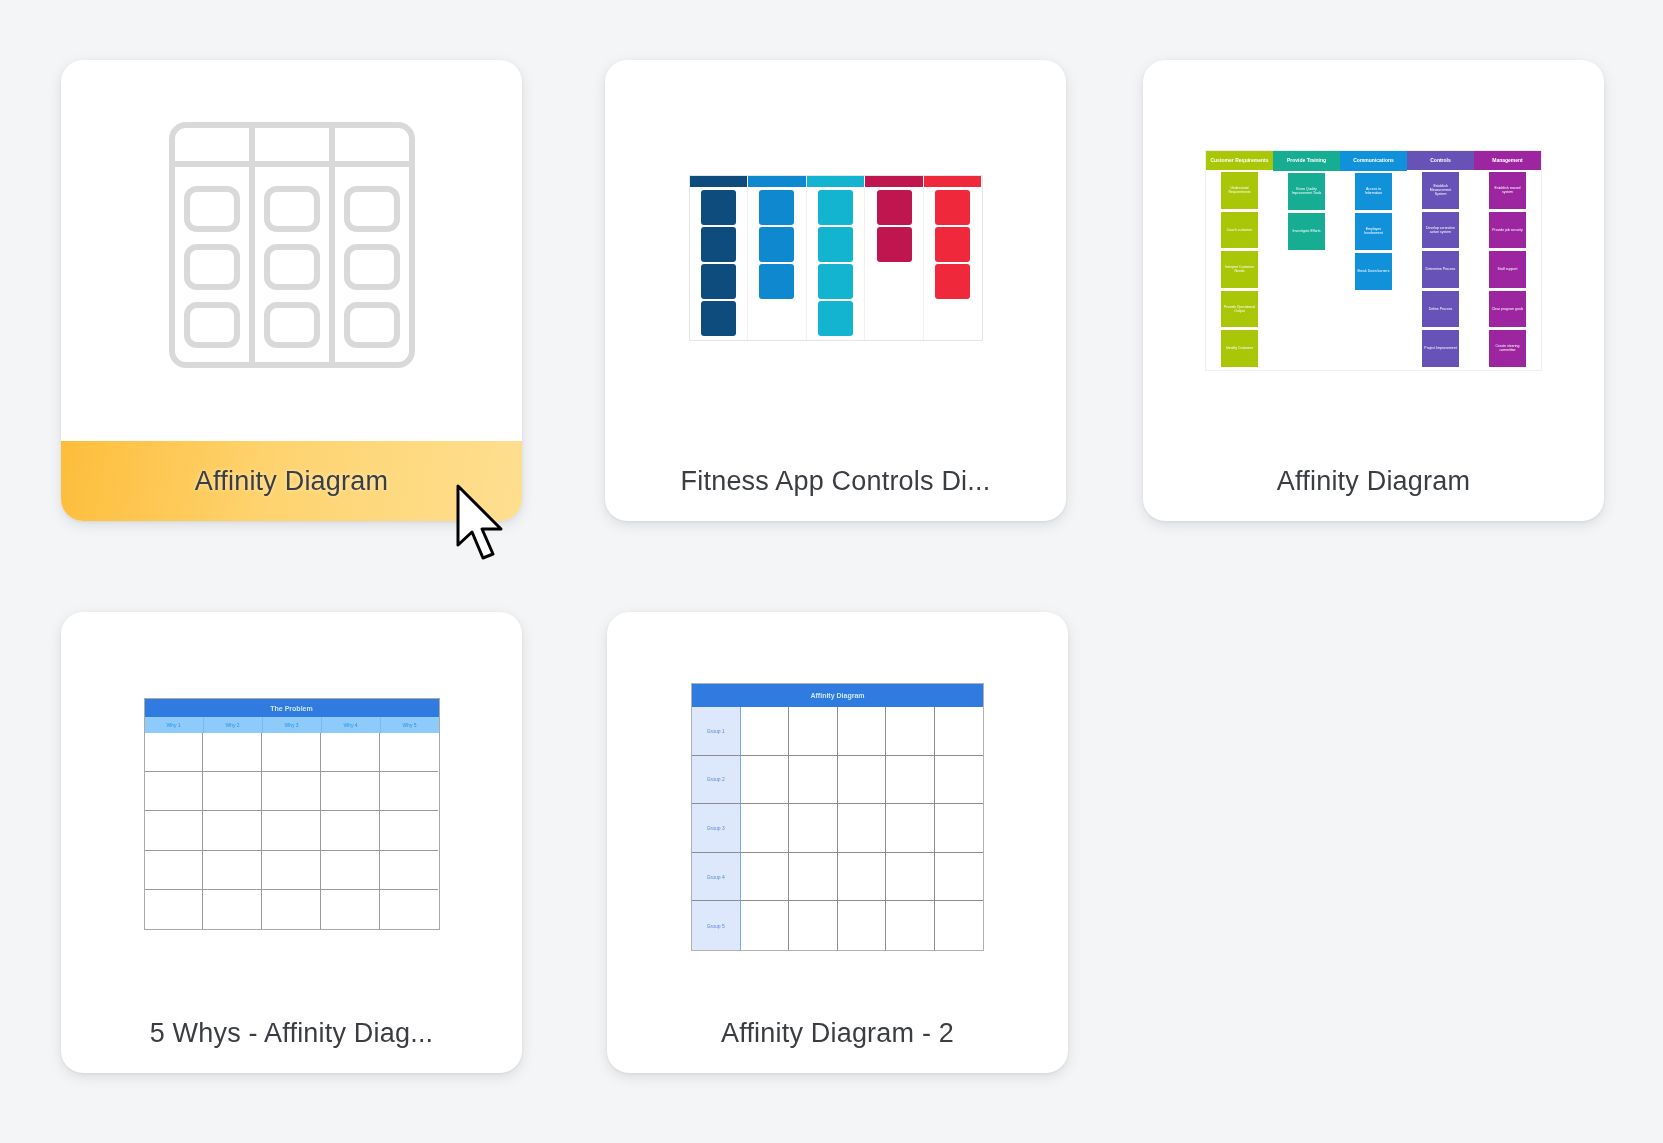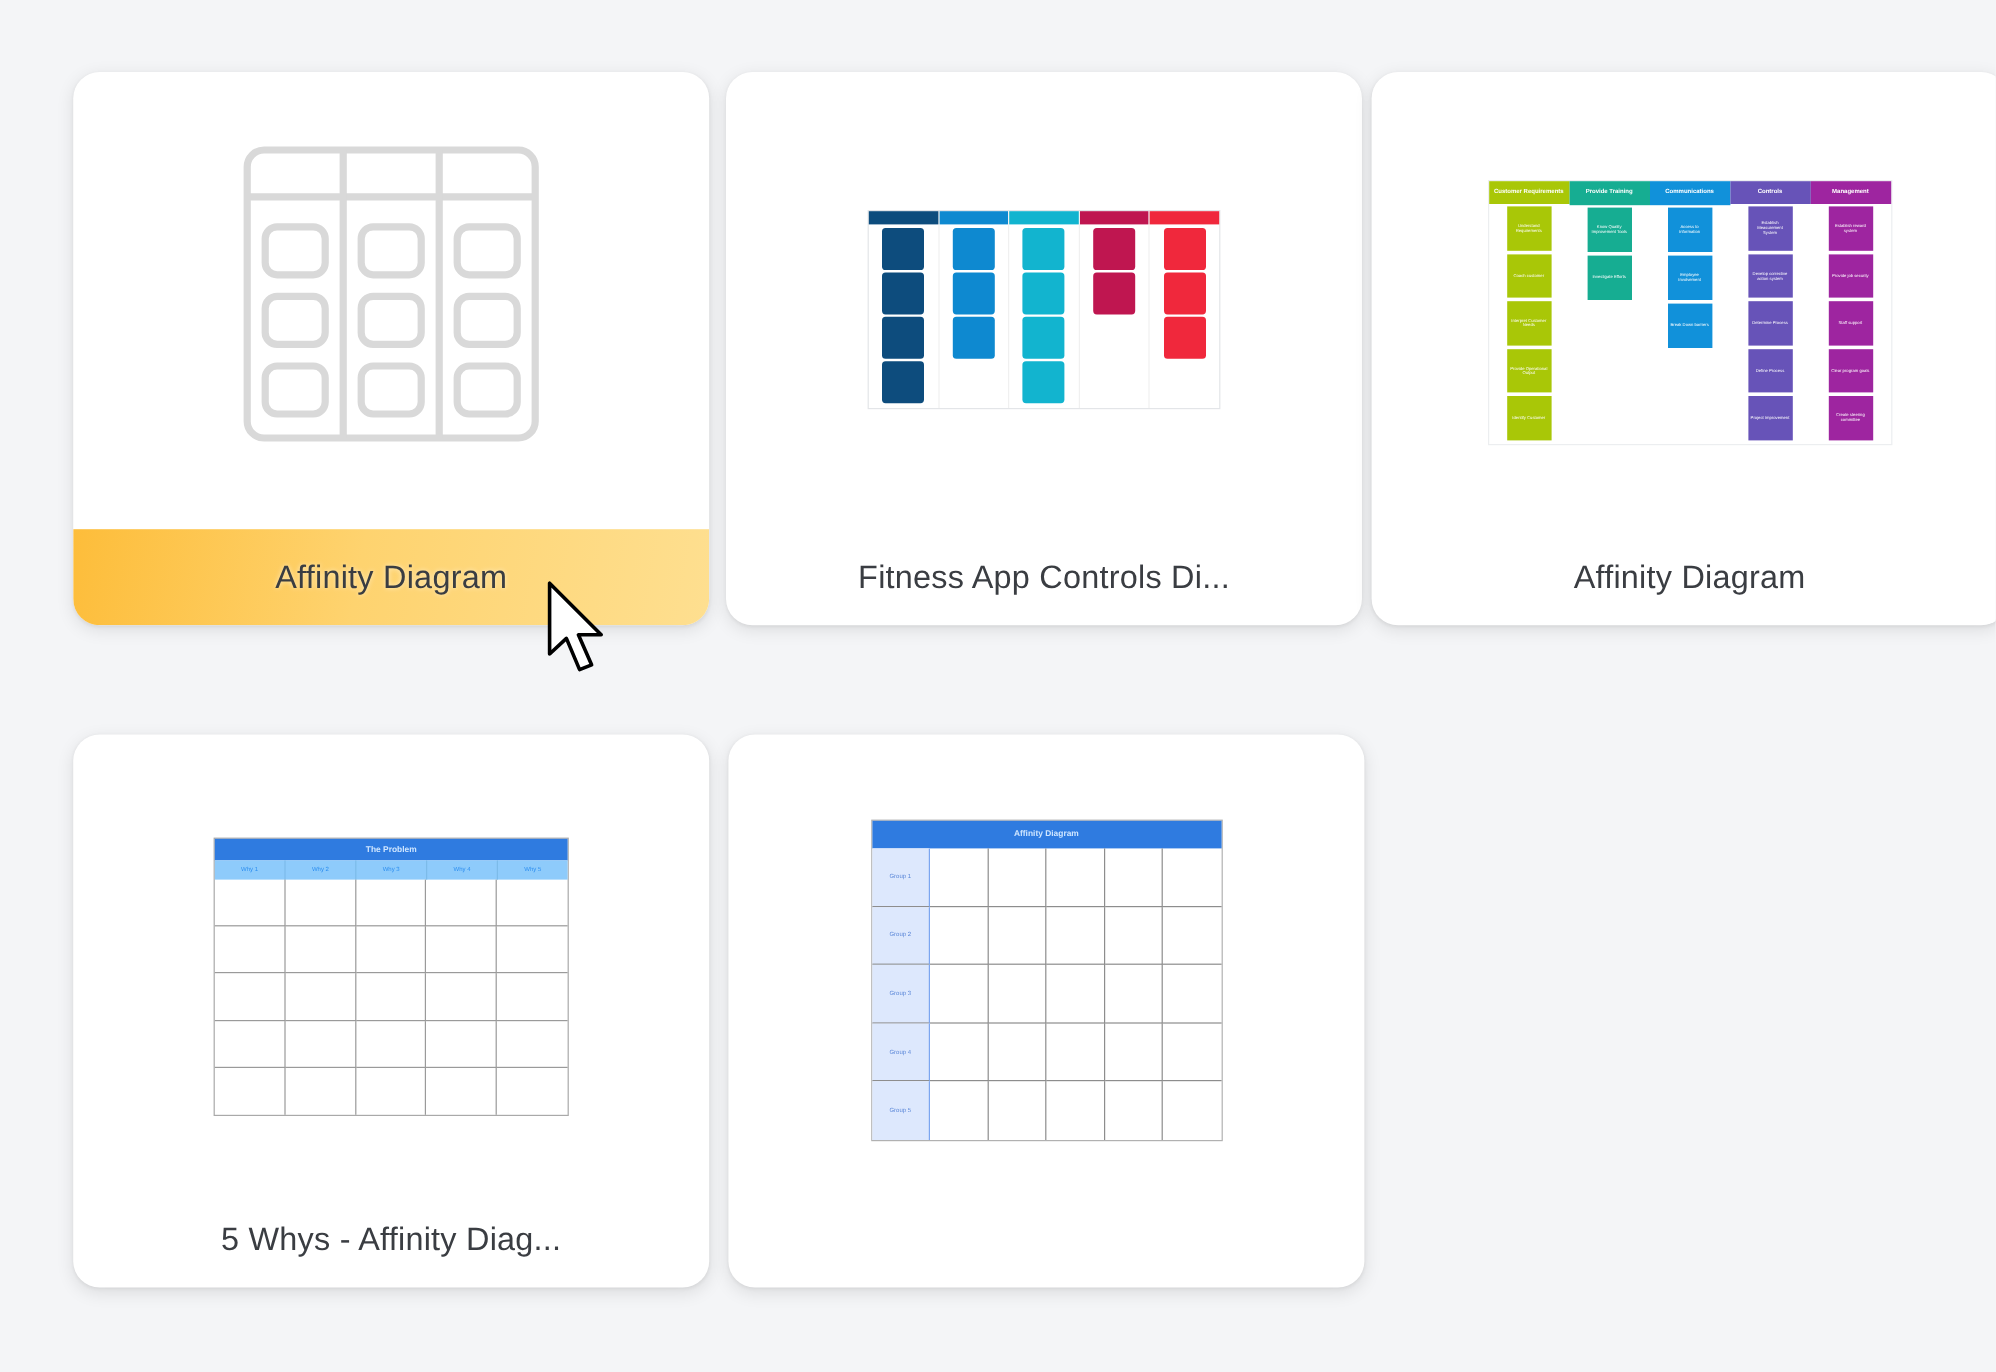--- a/index.html
+++ b/index.html
@@ -4,21 +4,21 @@
   <style>
     * { box-sizing: border-box; margin: 0; padding: 0; }
     html, body { width: 1663px; height: 1143px; overflow: hidden; }
     body {
       background: #f4f5f7;
       font-family: "Liberation Sans", "DejaVu Sans", sans-serif;
       position: relative;
     }
     .card {
       position: absolute;
-      width: 530px;
+      width: 461px;
       height: 461px;
       background: #ffffff;
       border-radius: 22px;
       box-shadow: 0 4px 14px rgba(0,0,0,0.10), 0 1px 3px rgba(0,0,0,0.06);
       overflow: hidden;
       cursor: pointer;
     }
     .card .thumb {
       position: absolute;
       left: 0; top: 0; width: 100%; height: 380px;
@@ -306,17 +306,18 @@
           <div></div>
         <div class="grp">Group 5</div>
           <div></div>
           <div></div>
           <div></div>
           <div></div>
           <div></div>
       </div>
     </div>
   </div>
+  <div class="label">Affinity Diagram - 2</div>
 </div>
 
 <svg class="cursor" viewBox="0 0 50 84">
   <path d="M3 3 L3 62 L17 49 L28 75 L38 71 L27 46 L46 46 Z" fill="#ffffff" stroke="#000000" stroke-width="3" stroke-linejoin="round"></path>
 </svg>
 
 </body></html>

